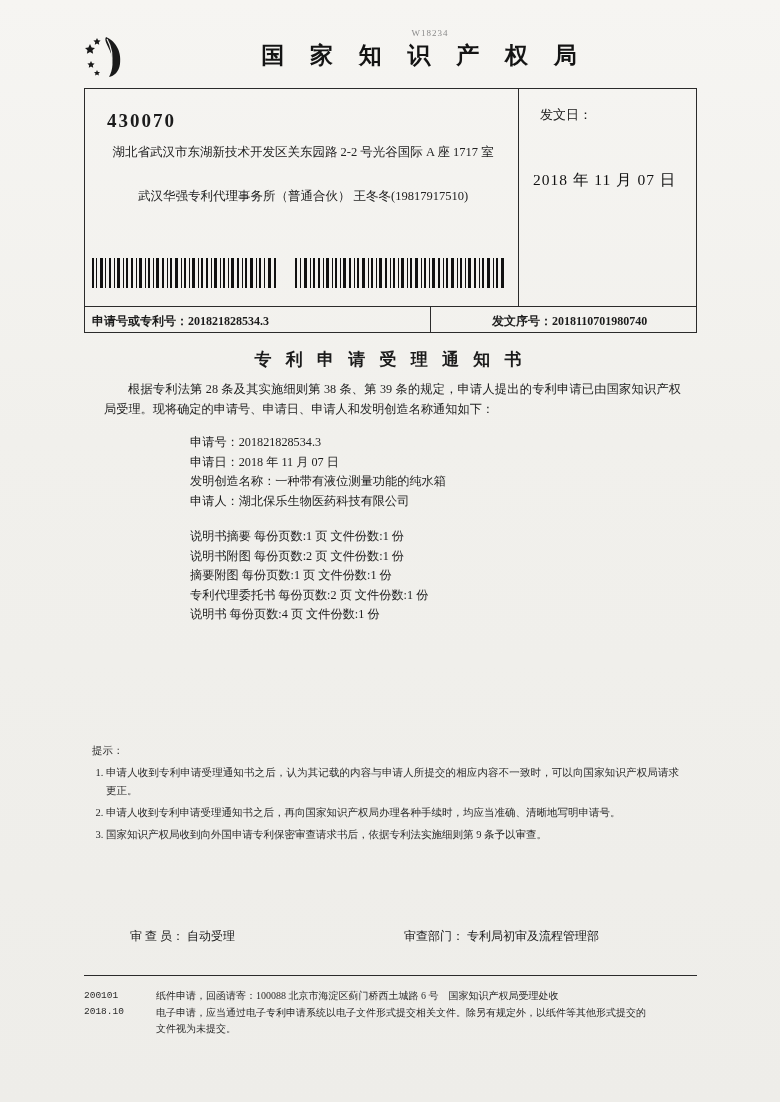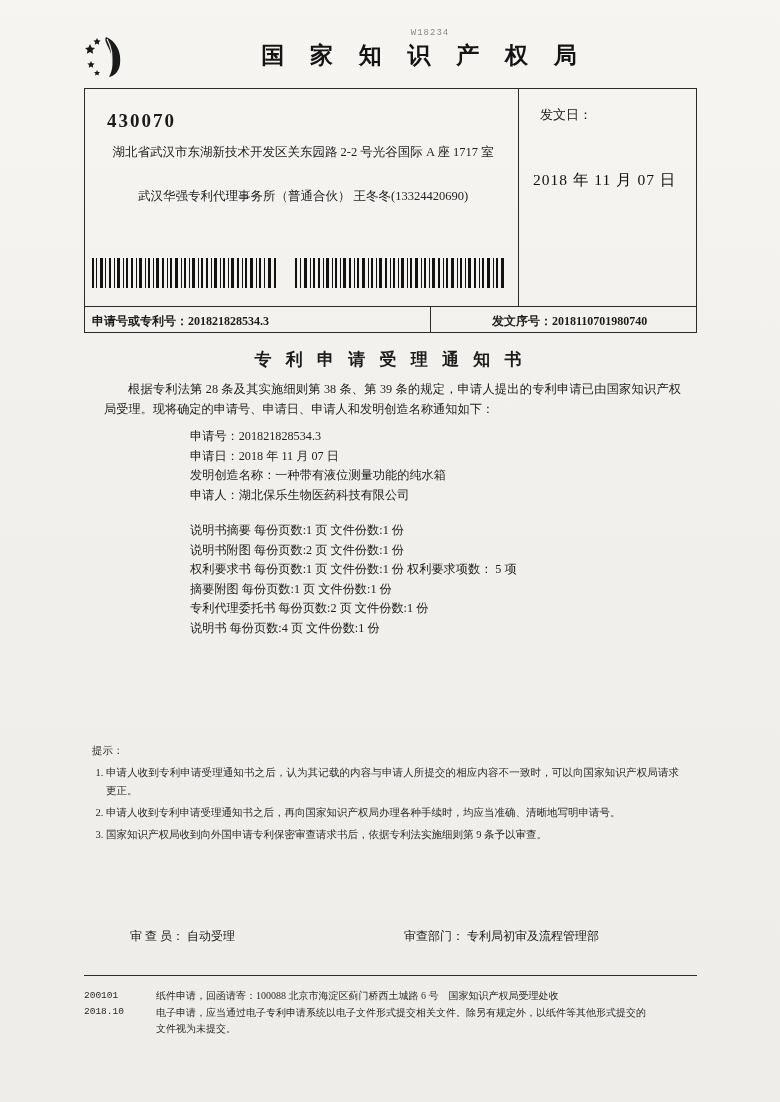--- a/index.html
+++ b/index.html
@@ -10,21 +10,21 @@
     color:#1b1b1b;
     position:relative;
     overflow:hidden;
   }
   .page{
     position:absolute;left:0;top:0;width:780px;height:1102px;
     background:linear-gradient(180deg,#f6f5f2 0%, #f1f0ec 40%, #eeede9 100%);
   }
   .topcode{
     position:absolute;top:28px;left:0;width:780px;text-align:center;
-    font-family:Liberation Mono, monospace;
+    font-family:Liberation Serif, serif;
     font-size:9px;color:#8a8a8a;letter-spacing:1px;
   }
   .topcode span{margin-left:80px;}
   
   .hdr{
     position:absolute;left:84px;top:32px;width:612px;height:52px;
   }
   .logo{
     position:absolute;left:0;top:2px;width:52px;height:46px;
   }
@@ -87,21 +87,21 @@
     position:absolute;left:84px;top:348px;width:613px;text-align:center;
     font-size:17px;font-weight:bold;letter-spacing:5px;
   }
   .body{
     position:absolute;left:84px;top:380px;width:613px;
     font-size:12.2px;line-height:19.5px;color:#1d1d1d;
   }
   .para{
     text-indent:24px;padding:0 16px 0 20px;text-align:justify;
   }
-  .kv{padding-left:106px;margin-top:8px;}
+  .kv{padding-left:106px;margin-top:14px;}
   .kv div{line-height:19.5px;}
   .sec2{margin-top:16px;padding-left:106px;}
   .sec2 .lead{margin-left:-20px;}
   .sec2 div{line-height:19.5px;}
   .tips{
     position:absolute;left:84px;top:718px;width:613px;
     font-size:10.5px;line-height:18px;color:#2a2a2a;
   }
   .tips .tl{padding-left:8px;margin-top:24px;}
   .tips ol{margin:4px 0 0 0;padding-left:22px;}
@@ -152,21 +152,21 @@
   <div class="rule frame-mid"></div>
   <div class="rule frame-row2"></div>
   <div class="rule frame-bot"></div>
   <div class="rule frame-left"></div>
   <div class="rule frame-right"></div>
   <div class="rule vsplit"></div>
   <div class="rule vsplit2"></div>
 
   <div class="zip">430070</div>
   <div class="addr">湖北省武汉市东湖新技术开发区关东园路 2-2 号光谷国际 A 座 1717 室</div>
-  <div class="agent">武汉华强专利代理事务所（普通合伙）  王冬冬(13324420690)</div>
+  <div class="agent">武汉华强专利代理事务所（普通合伙）  王冬冬(19817917510)</div>
 
   <div class="issue-label">发文日：</div>
   <div class="issue-date">2018 年 11 月 07 日</div>
 
   <div class="barcode bc1">
     <svg width="185" height="30" viewBox="0 0 185 30" preserveAspectRatio="none">
       <g fill="#111">
         <rect x="0" y="0" width="2" height="30"></rect>
           <rect x="4" y="0" width="1" height="30"></rect>
         <rect x="8" y="0" width="3" height="30"></rect>
@@ -280,21 +280,20 @@
     <div class="para">根据专利法第 28 条及其实施细则第 38 条、第 39 条的规定，申请人提出的专利申请已由国家知识产权局受理。现将确定的申请号、申请日、申请人和发明创造名称通知如下：</div>
     <div class="kv">
       <div>申请号：201821828534.3</div>
       <div>申请日：2018 年 11 月 07 日</div>
       <div>发明创造名称：一种带有液位测量功能的纯水箱</div>
       <div>申请人：湖北保乐生物医药科技有限公司</div>
     </div>
     <div class="sec2">
       <div>说明书摘要  每份页数:1 页  文件份数:1 份</div>
       <div>说明书附图  每份页数:2 页  文件份数:1 份</div>
-      <div>权利要求书  每份页数:1 页  文件份数:1 份  权利要求项数：  5 项</div>
       <div>摘要附图  每份页数:1 页  文件份数:1 份</div>
       <div>专利代理委托书  每份页数:2 页  文件份数:1 份</div>
       <div>说明书  每份页数:4 页  文件份数:1 份</div>
     </div>
   </div>
 
   <div class="tips">
     <div class="tl">提示：</div>
     <ol>
       <li>申请人收到专利申请受理通知书之后，认为其记载的内容与申请人所提交的相应内容不一致时，可以向国家知识产权局请求更正。</li>

